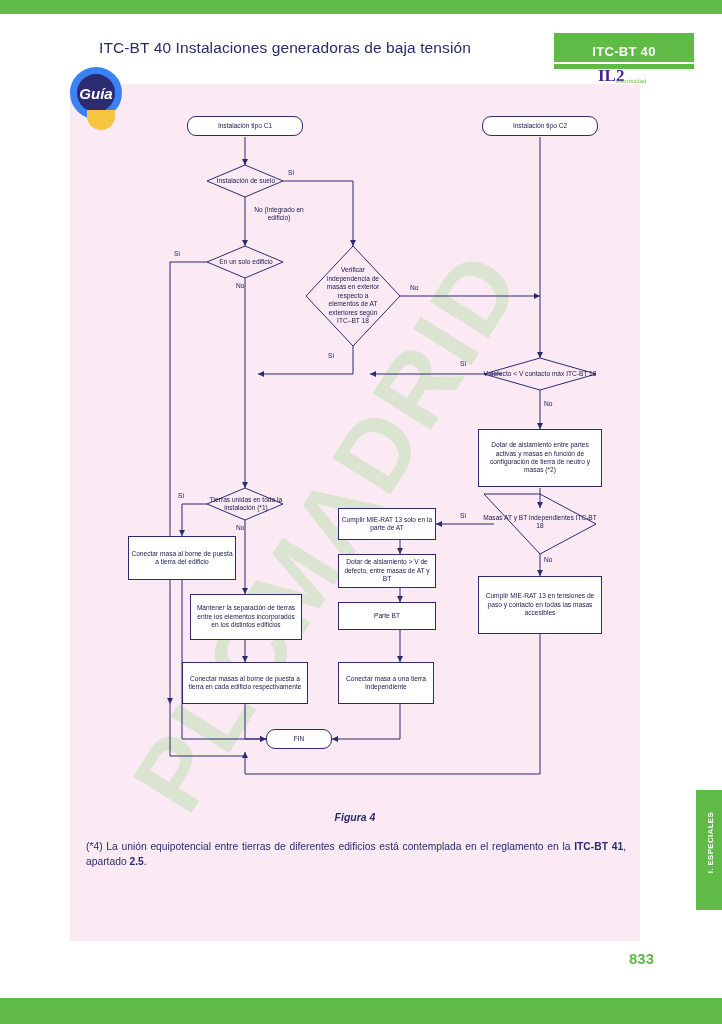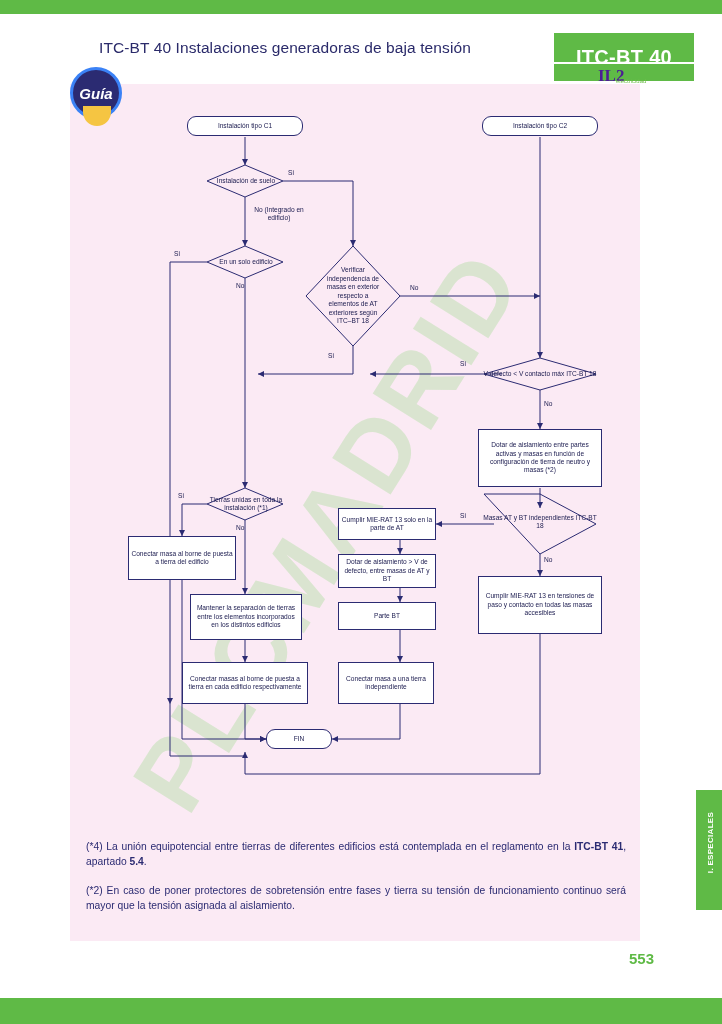--- a/index.html
+++ b/index.html
@@ -33,37 +33,37 @@
   
   .header{
     position:absolute; left:14px; top:33px; width:694px; height:36px;
   }
   .header-title{
     position:absolute; left:85px; top:6px;
     font-size:15.5px; color:#2a2a6a; letter-spacing:0.1px;
     white-space:nowrap;
   }
   .header-tag{
-    position:absolute; right:14px; top:0px; width:140px; height:48px;
+    position:absolute; right:14px; top:0px; width:140px; height:36px;
     background:#5fba46; color:#ffffff;
-    font-size:20px; font-weight:bold;
+    font-size:13px; font-weight:bold;
     display:flex; align-items:center; justify-content:center;
     letter-spacing:0.3px;
   }
   .header-rule{
     position:absolute; left:14px; top:62px; width:694px; height:2px;
     background:#ffffff;
   }
 
   
   .guia-badge{
     position:absolute; left:70px; top:67px; width:52px; height:52px;
     border-radius:50%;
     background:#2b2b72;
-    border:3px solid #3b82f6;
+    border:7px solid #3b82f6;
     color:#ffffff;
     display:flex; align-items:center; justify-content:center;
     font-size:15px; font-style:italic; font-weight:bold;
     z-index:6;
   }
   .guia-badge::after{
     content:"";
     position:absolute; left:10px; top:36px; width:28px; height:20px;
     border-radius:0 0 16px 16px;
     background:#f5c542;
@@ -343,20 +343,20 @@
   <div class="lbl" style="left:166px; top:198px;">No</div>
   <div class="lbl" style="left:340px; top:200px;">No</div>
   <div class="lbl" style="left:258px; top:268px;">Si</div>
   <div class="lbl" style="left:390px; top:276px;">Si</div>
   <div class="lbl" style="left:474px; top:316px;">No</div>
   <div class="lbl" style="left:390px; top:428px;">Si</div>
   <div class="lbl" style="left:474px; top:472px;">No</div>
   <div class="lbl" style="left:108px; top:408px;">Si</div>
   <div class="lbl" style="left:166px; top:440px;">No</div>
 
+  <div class="fig-caption">Figura 4</div>
 </div>
 
 <div class="notes">
-  <p><span>(*4) La unión equipotencial entre tierras de diferentes edificios está contemplada en el reglamento en la </span><b>ITC-BT 41</b><span>, apartado </span><b>5.4</b><span>.</span></p>
-  <p>(*2) En caso de poner protectores de sobretensión entre fases y tierra su tensión de funcionamiento continuo será mayor que la tensión asignada al aislamiento.</p>
-</div>
-
-<div class="page-number">553</div>
+  <p><span>(*4) La unión equipotencial entre tierras de diferentes edificios está contemplada en el reglamento en la </span><b>ITC-BT 41</b><span>, apartado </span><b>2.5</b><span>.</span></p>
+</div>
+
+<div class="page-number">833</div>
 
 </body></html>

